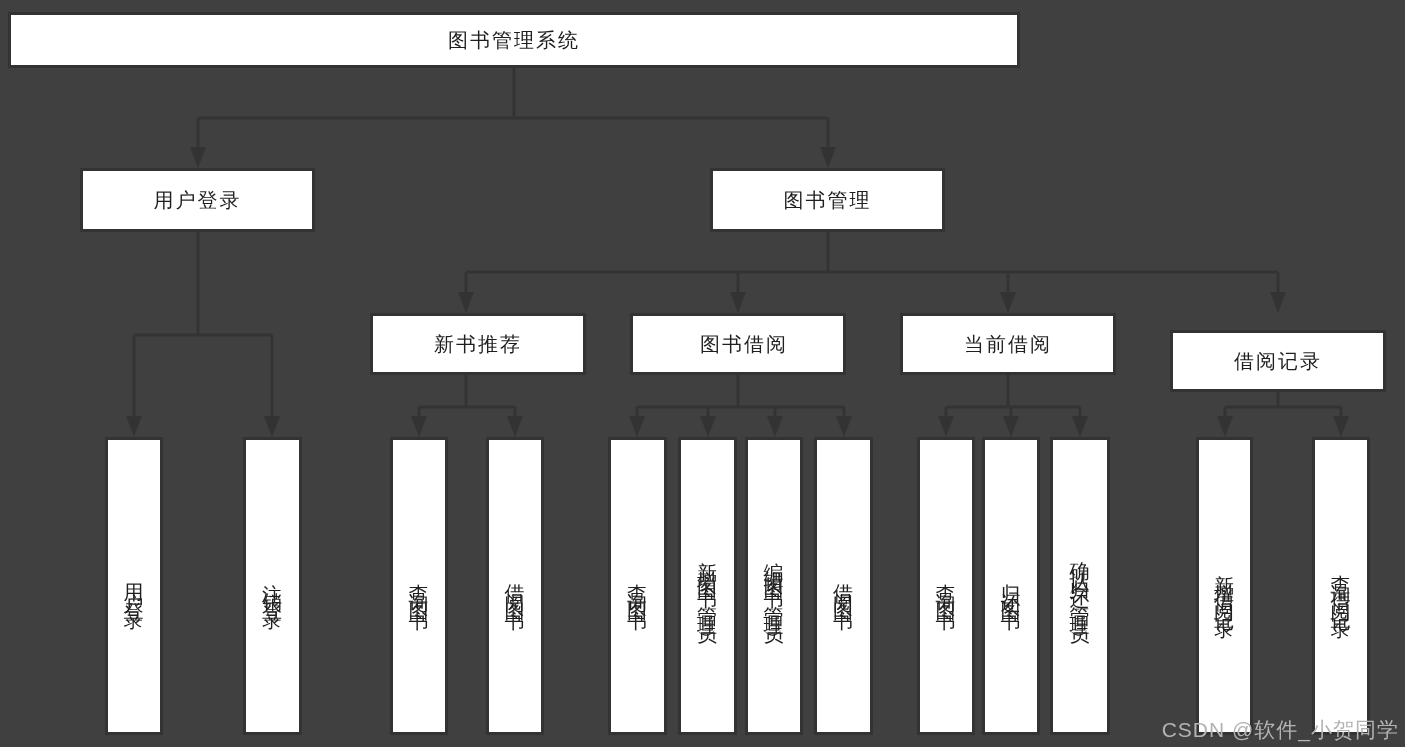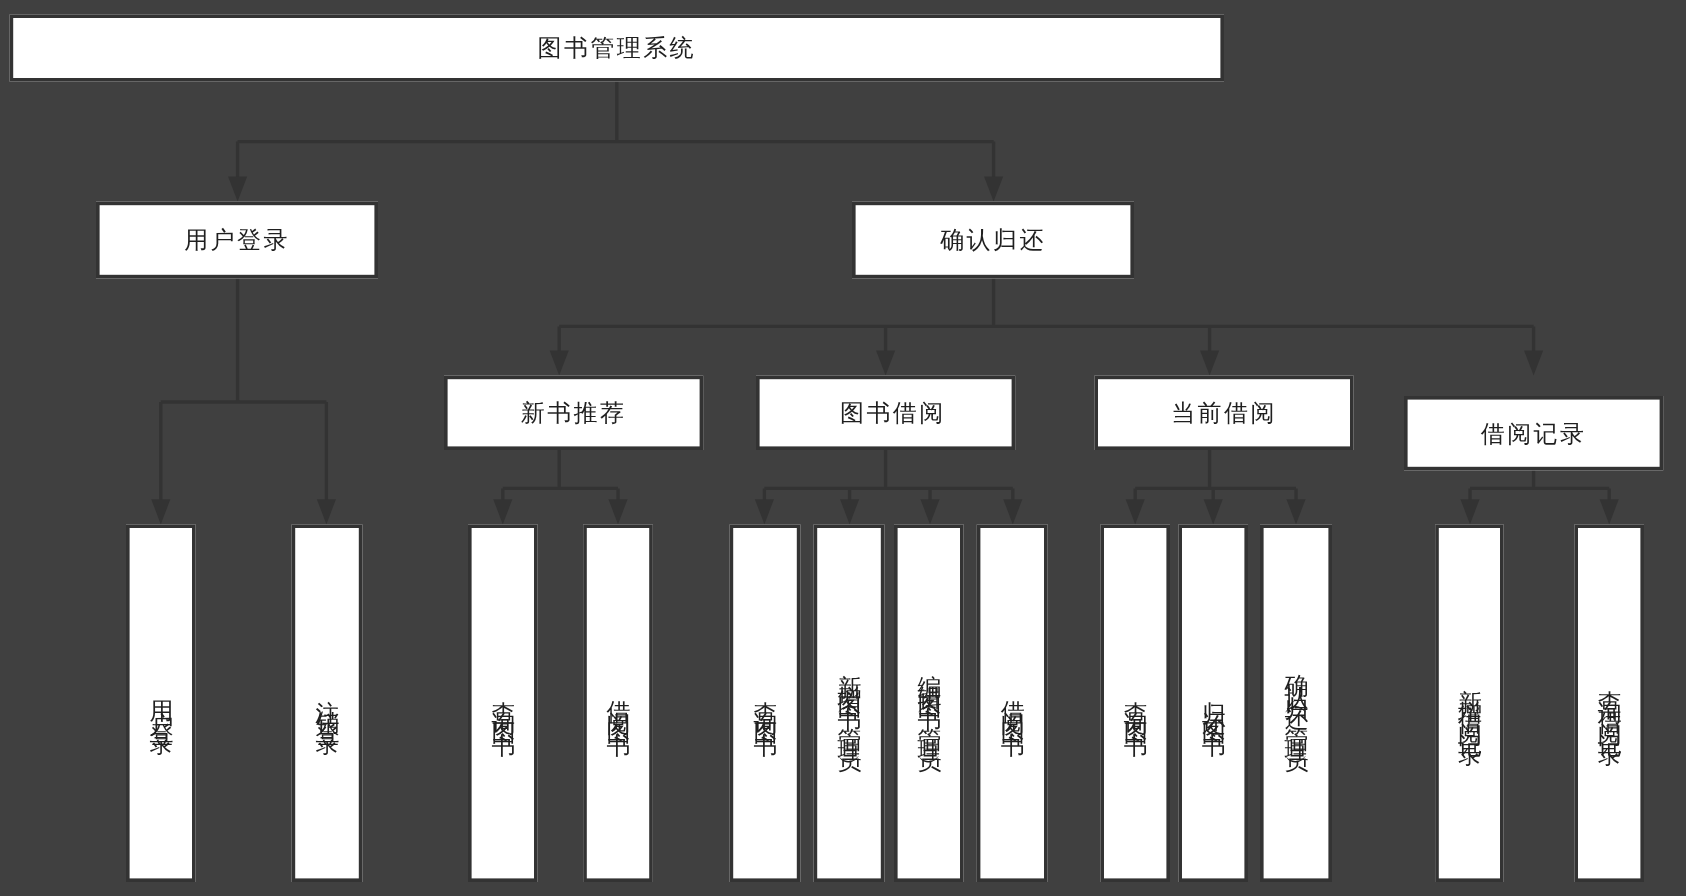--- a/index.html
+++ b/index.html
@@ -92,30 +92,30 @@
   </svg>
 
   <div class="box hbox" style="left:8px;top:12px;width:1012px;height:56px;">
     <span>图书管理系统</span>
   </div>
 
   <div class="box hbox" style="left:80px;top:168px;width:235px;height:64px;">
     <span>用户登录</span>
   </div>
   <div class="box hbox" style="left:710px;top:168px;width:235px;height:64px;">
-    <span>确认归还</span>
+    <span>图书管理</span>
   </div>
 
   <div class="box hbox" style="left:358px;top:313px;width:216px;height:62px;margin-left:12px;">
     <span>新书推荐</span>
   </div>
   <div class="box hbox" style="left:630px;top:313px;width:216px;height:62px;padding-left:12px;">
     <span>图书借阅</span>
   </div>
-  <div class="box hbox" style="left:900px;top:313px;width:216px;height:62px;margin-left:12px;">
+  <div class="box hbox" style="left:900px;top:313px;width:216px;height:62px;">
     <span>当前借阅</span>
   </div>
   <div class="box hbox" style="left:1170px;top:330px;width:216px;height:62px;">
     <span>借阅记录</span>
   </div>
 
   <div class="box vbox" style="left:105px;top:437px;width:58px;height:298px;">
     <span class="vtext">用户登录</span>
   </div>
   <div class="box vbox" style="left:243px;top:437px;width:59px;height:298px;">
@@ -152,14 +152,15 @@
     <span class="vtext">确认归还（管理员）</span>
   </div>
 
   <div class="box vbox" style="left:1196px;top:437px;width:57px;height:298px;">
     <span class="vtext">新增借阅记录</span>
   </div>
   <div class="box vbox" style="left:1312px;top:437px;width:58px;height:298px;">
     <span class="vtext">查询借阅记录</span>
   </div>
 
+  <div class="watermark">CSDN @软件_小贺同学</div>
 
 </div>
 
 </body></html>

